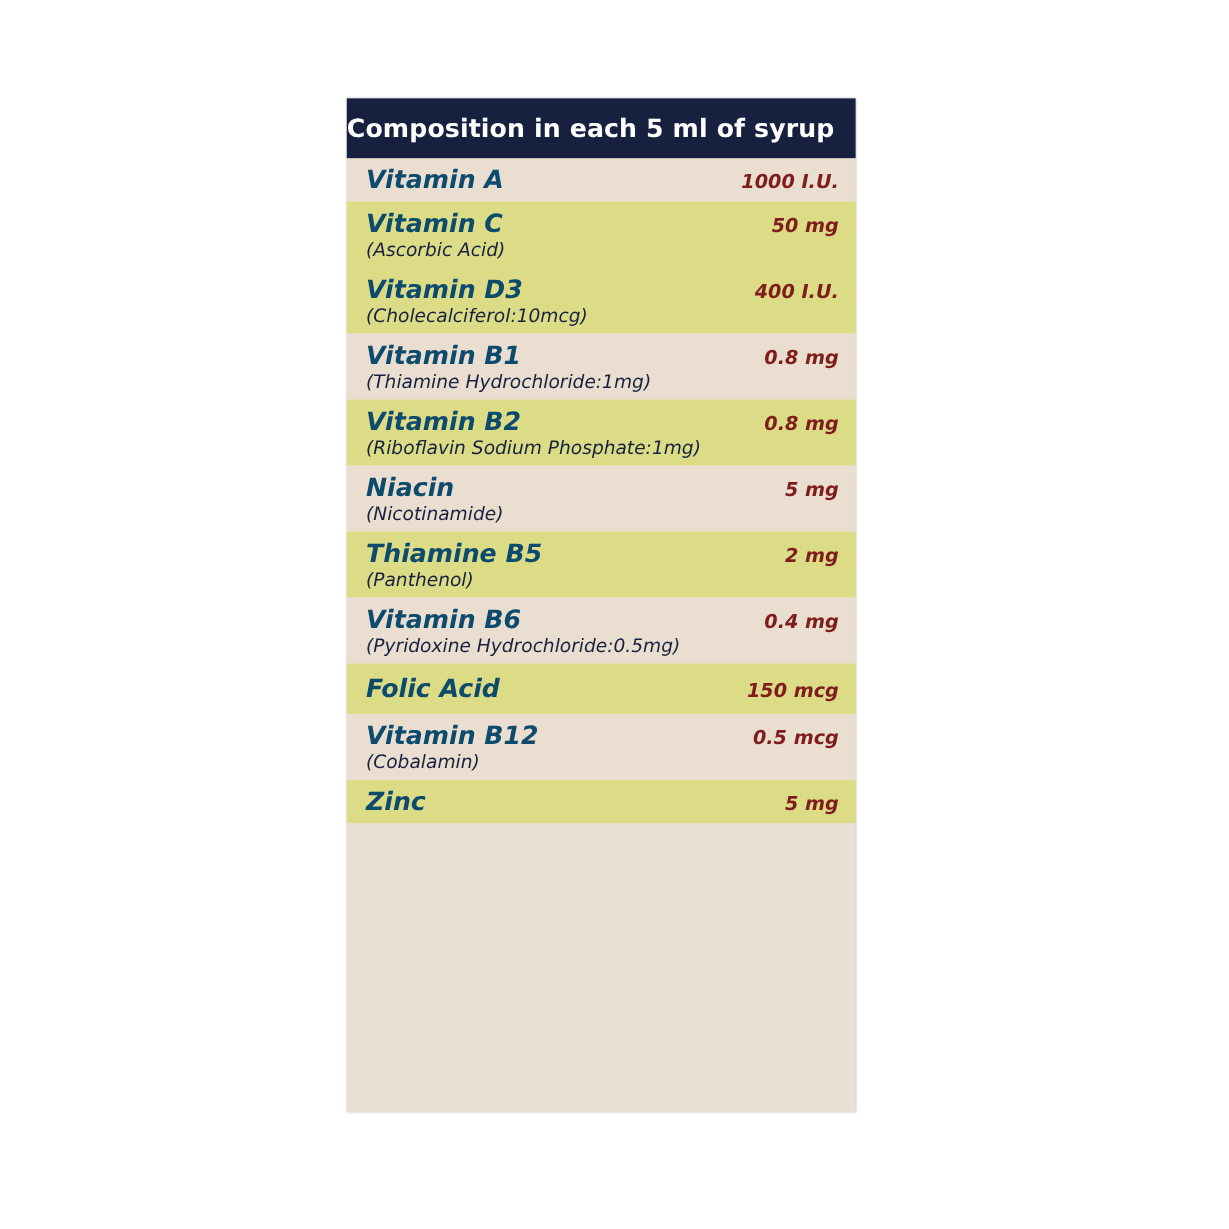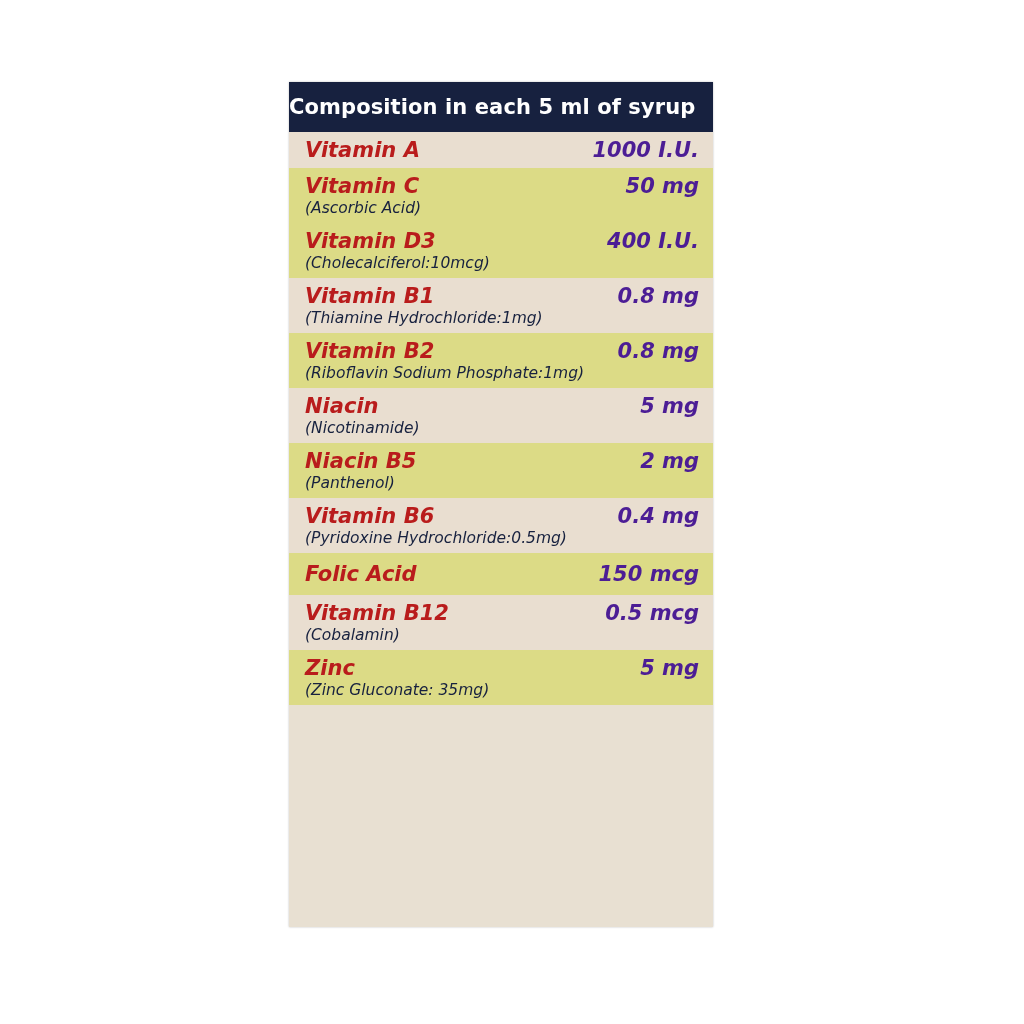--- a/index.html
+++ b/index.html
@@ -46,31 +46,31 @@
   .row.beige { background: #e9ded0; }
   .row.olive { background: #dcdb86; }
 
   .row-main {
     display: flex;
     align-items: baseline;
     justify-content: space-between;
   }
 
   .nutrient {
-    color: #b91c1c;
+    color: #0c4a6e;
     font-size: 21px;
     font-weight: bold;
     font-style: italic;
     font-family: "DejaVu Sans", sans-serif;
     white-space: nowrap;
   }
 
   .amount {
-    color: #4c1d95;
-    font-size: 21px;
+    color: #7f1d1d;
+    font-size: 16px;
     font-weight: bold;
     font-style: italic;
     font-family: "DejaVu Sans", sans-serif;
     white-space: nowrap;
   }
 
   .subtext {
     color: #17213f;
     font-size: 15.5px;
     font-style: italic;
@@ -125,21 +125,21 @@
       </div>
       <div class="row beige">
         <div class="row-main">
           <span class="nutrient">Niacin</span>
           <span class="amount">5 mg</span>
         </div>
         <div class="subtext">(Nicotinamide)</div>
       </div>
       <div class="row olive">
         <div class="row-main">
-          <span class="nutrient">Niacin B5</span>
+          <span class="nutrient">Thiamine B5</span>
           <span class="amount">2 mg</span>
         </div>
         <div class="subtext">(Panthenol)</div>
       </div>
       <div class="row beige">
         <div class="row-main">
           <span class="nutrient">Vitamin B6</span>
           <span class="amount">0.4 mg</span>
         </div>
         <div class="subtext">(Pyridoxine Hydrochloride:0.5mg)</div>
@@ -155,16 +155,15 @@
           <span class="nutrient">Vitamin B12</span>
           <span class="amount">0.5 mcg</span>
         </div>
         <div class="subtext">(Cobalamin)</div>
       </div>
       <div class="row olive">
         <div class="row-main">
           <span class="nutrient">Zinc</span>
           <span class="amount">5 mg</span>
         </div>
-        <div class="subtext">(Zinc Gluconate: 35mg)</div>
       </div>
     </div>
 </div>
 
 </body></html>

